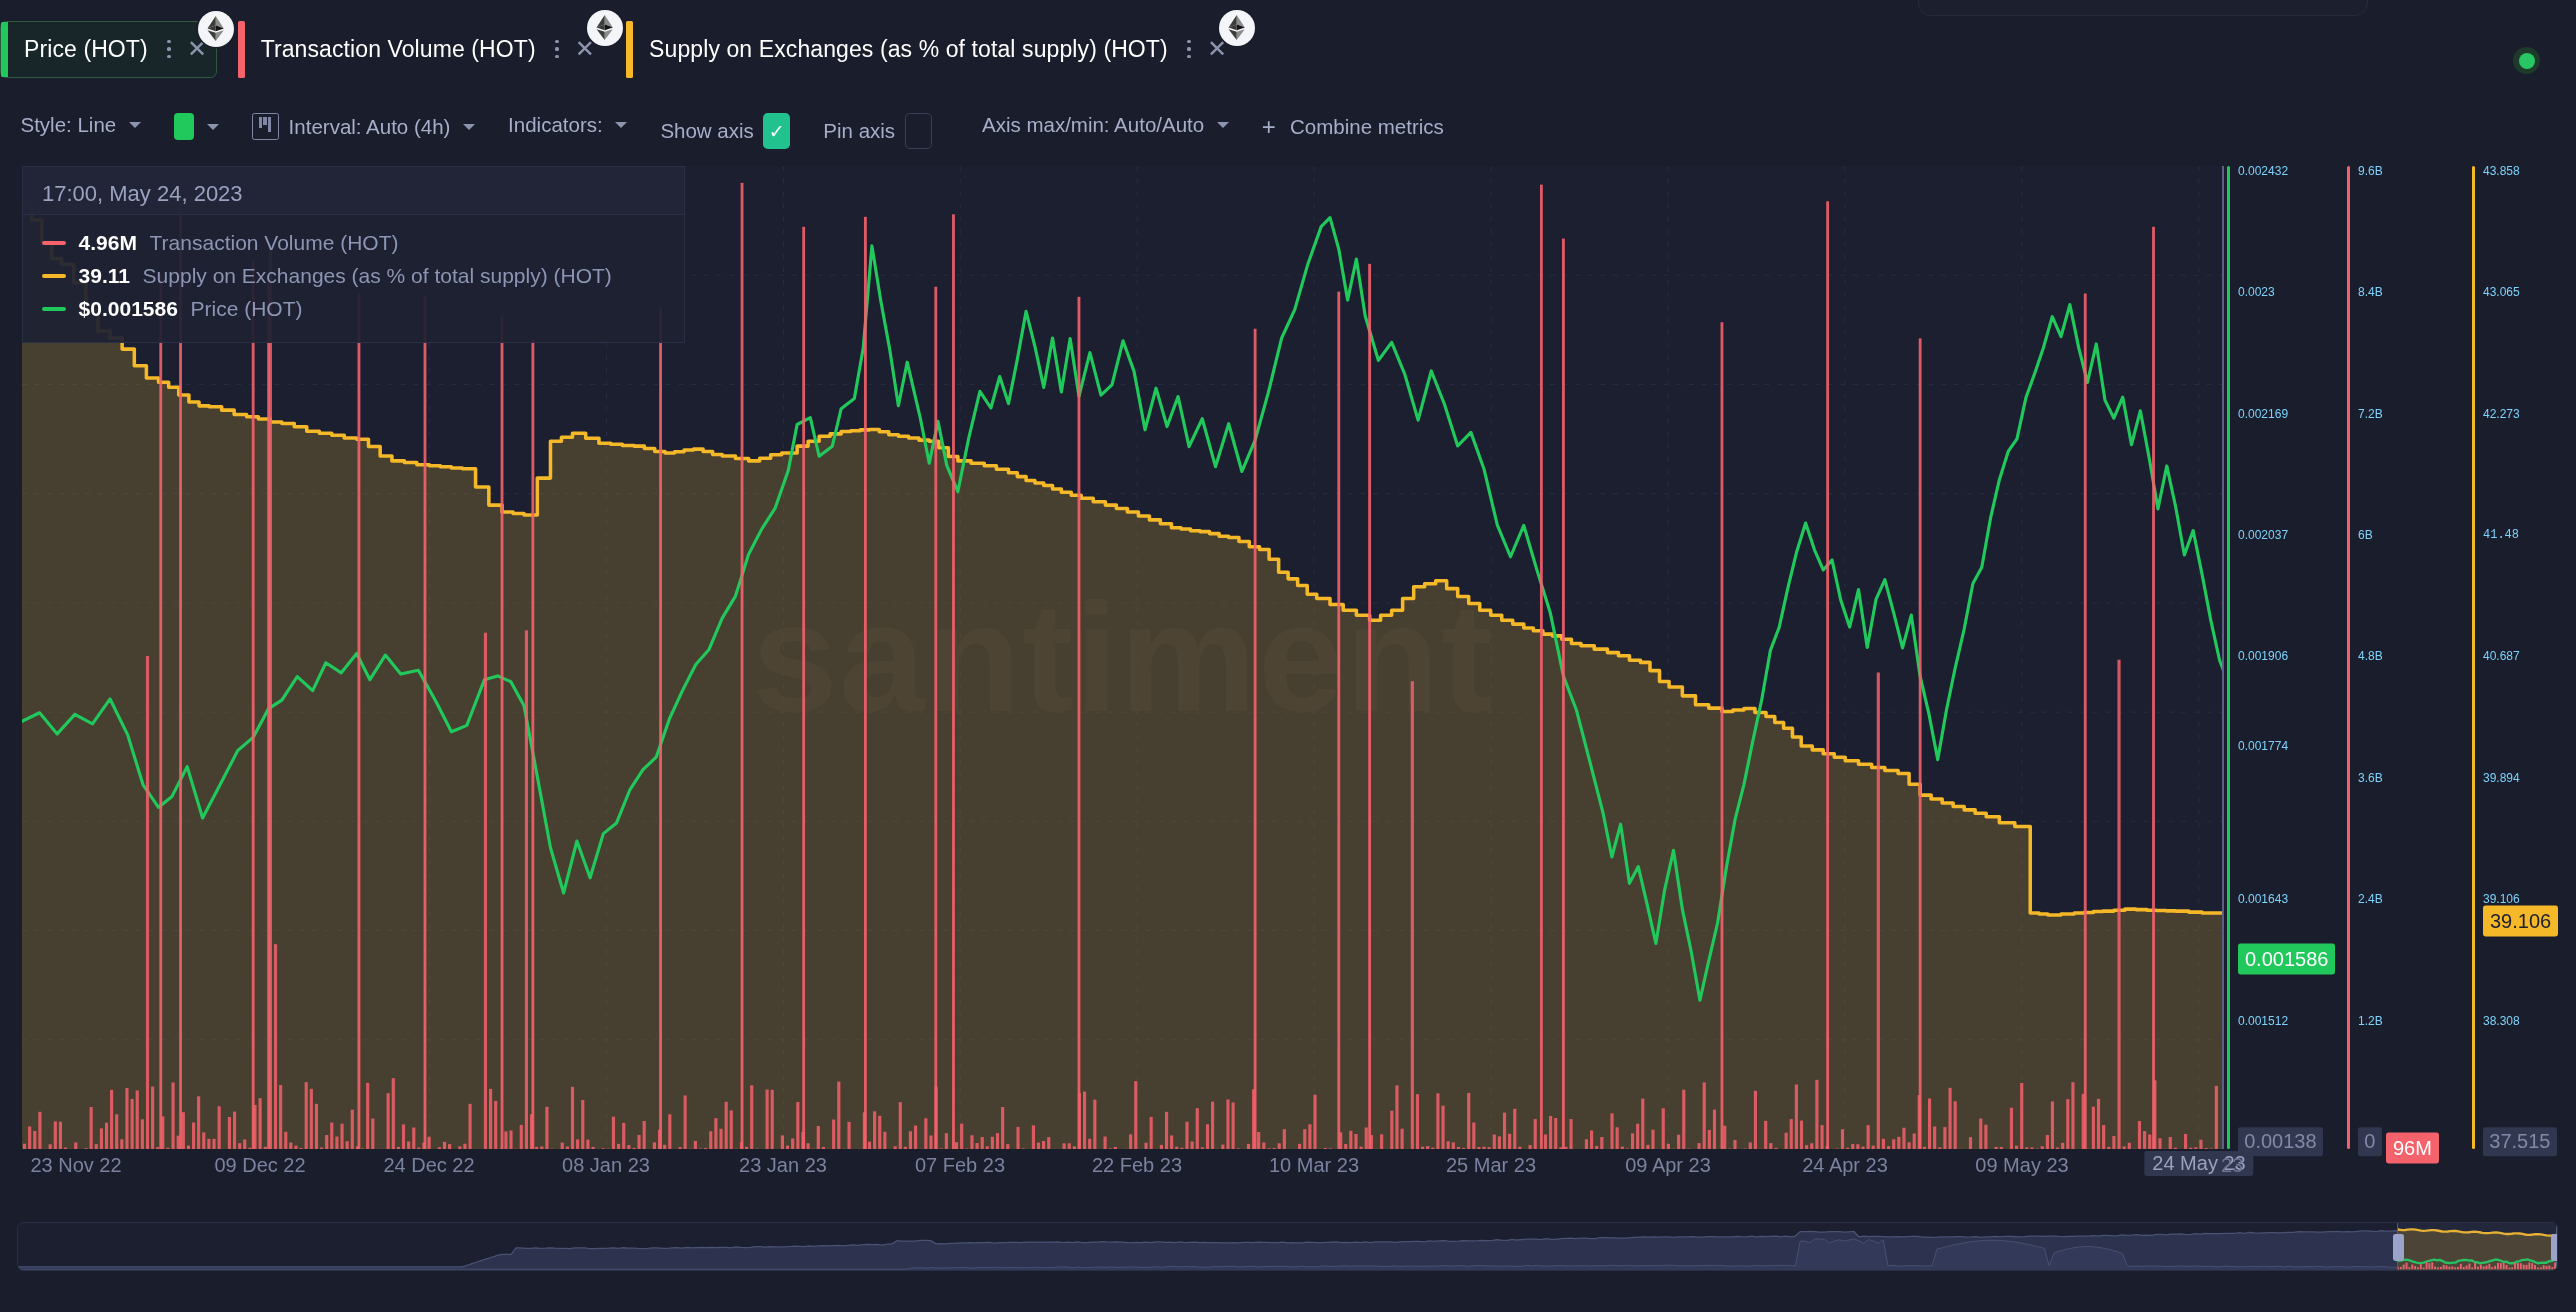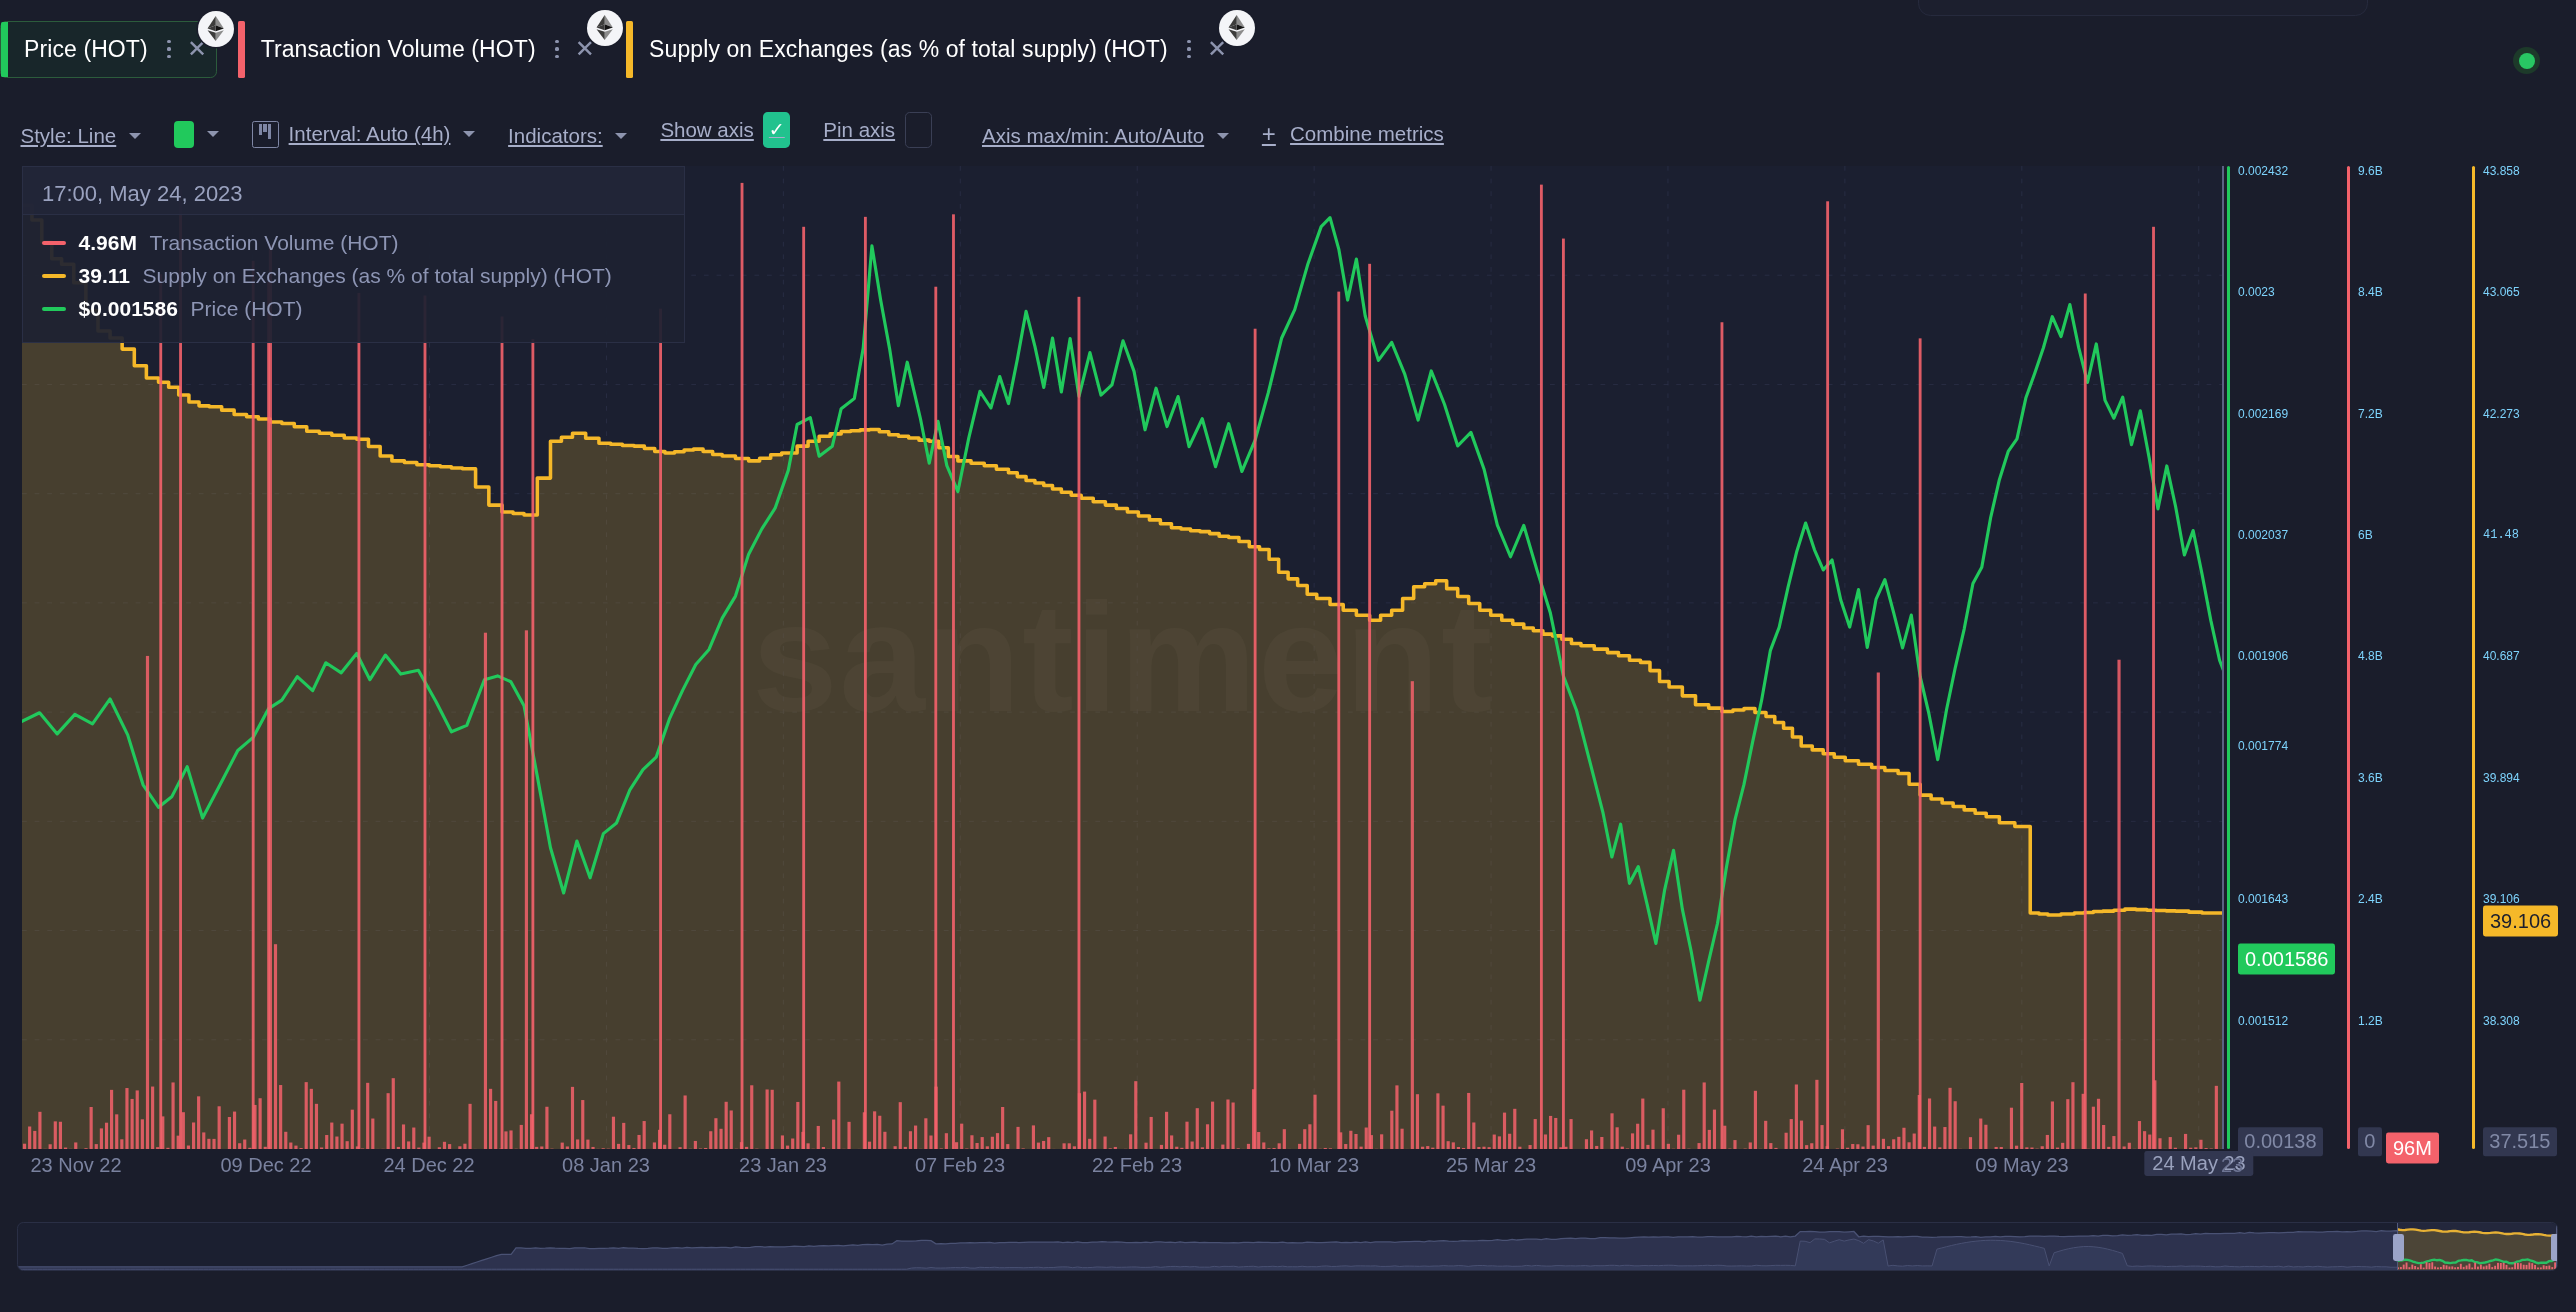--- a/index.html
+++ b/index.html
@@ -69,22 +69,22 @@
     width:36px;height:36px;border-radius:50%;
     background:#f4f5f8; display:flex;align-items:center;justify-content:center;
     box-shadow:0 0 0 1.6px #1a1d2b;
     z-index:5;
   }
   .eth-badge svg{ width:17.4px;height:25px; display:block;}
 
   
   .toolbar{
     position:absolute; left:20.5px; top:110px; height:41px;
-    display:flex; align-items:flex-end; gap:3px;
-    font-size:20.5px; color:#a7aec9;text-decoration:underline;
+    display:flex; align-items:flex-start; gap:3px;
+    font-size:20.5px; color:#a7aec9;
   }
   .tb-item{
     display:flex; align-items:center; gap:9.5px;
     padding:3.2px 14px 3.2px 0; margin-right:16px;
     white-space:nowrap; cursor:pointer;
   }
   .caret{ display:inline-block; width:0;height:0;
     border-left:6.3px solid transparent;border-right:6.3px solid transparent;
     border-top:6.3px solid #8d94ae; margin-left:3.2px; }
   .color-swatch{
@@ -854,21 +854,21 @@
       <span class="axis-tick" style="top: 612px;">39.894</span>
       <span class="axis-tick" style="top: 733px;">39.106</span>
       <span class="axis-tick" style="top: 855px;">38.308</span>
       <span class="axis-last" style="top: 976px;">37.515</span>
       <span class="axis-badge" style="top: 755px; background: rgb(245, 184, 41); color: rgb(28, 31, 46);">39.106</span>
     </div>
   </div>
 
 <div class="xaxis" id="xaxis">
     <span class="xlabel" style="left: 54px;">23 Nov 22</span>
-    <span class="xlabel" style="left: 244px;">09 Dec 22</span>
+    <span class="xlabel" style="left: 238px;">09 Dec 22</span>
     <span class="xlabel" style="left: 407px;">24 Dec 22</span>
     <span class="xlabel" style="left: 584px;">08 Jan 23</span>
     <span class="xlabel" style="left: 761px;">23 Jan 23</span>
     <span class="xlabel" style="left: 938px;">07 Feb 23</span>
     <span class="xlabel" style="left: 1115px;">22 Feb 23</span>
     <span class="xlabel" style="left: 1292px;">10 Mar 23</span>
     <span class="xlabel" style="left: 1469px;">25 Mar 23</span>
     <span class="xlabel" style="left: 1646px;">09 Apr 23</span>
     <span class="xlabel" style="left: 1823px;">24 Apr 23</span>
     <span class="xlabel" style="left: 2000px;">09 May 23</span>

